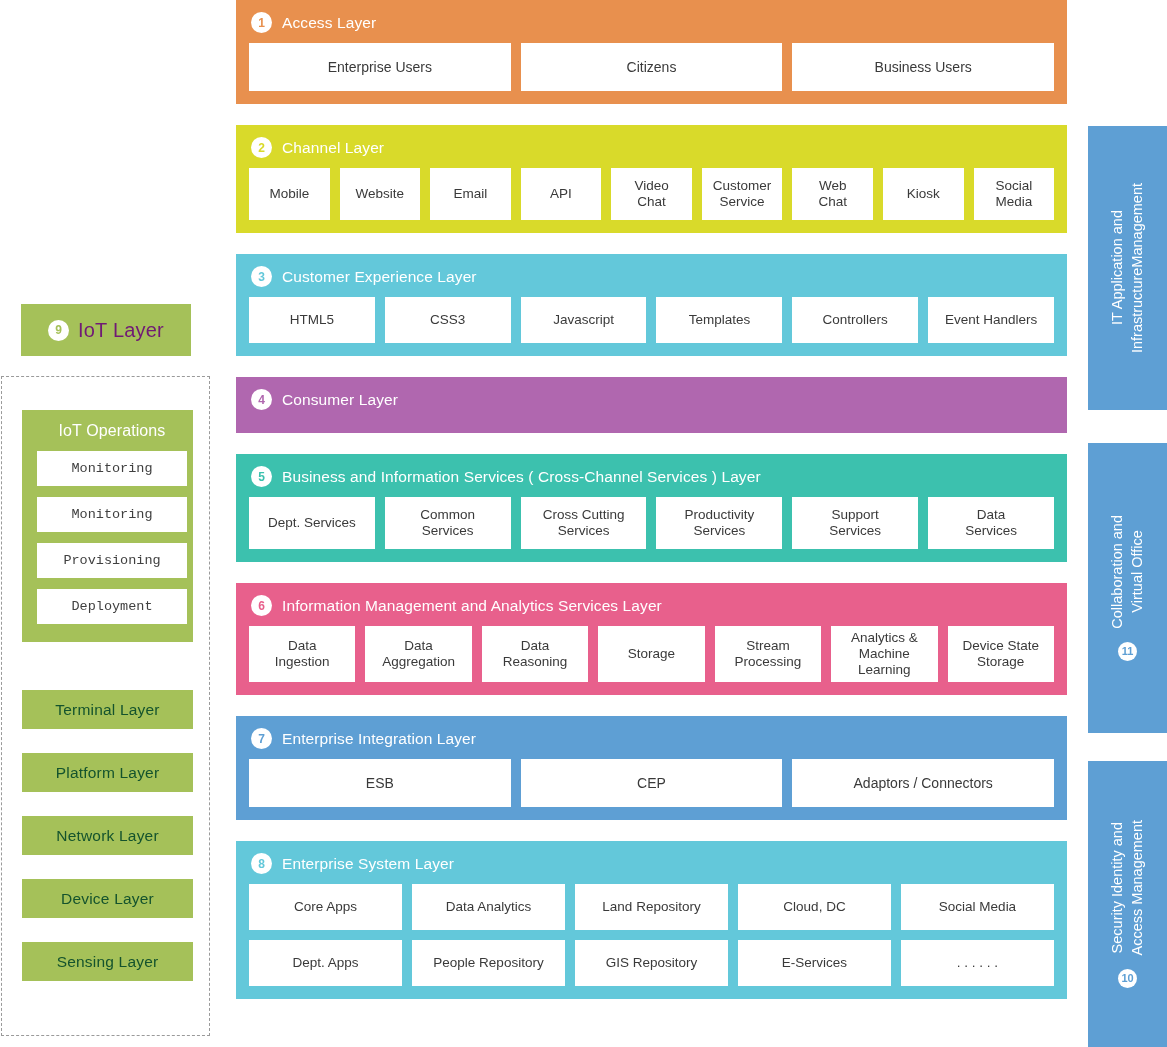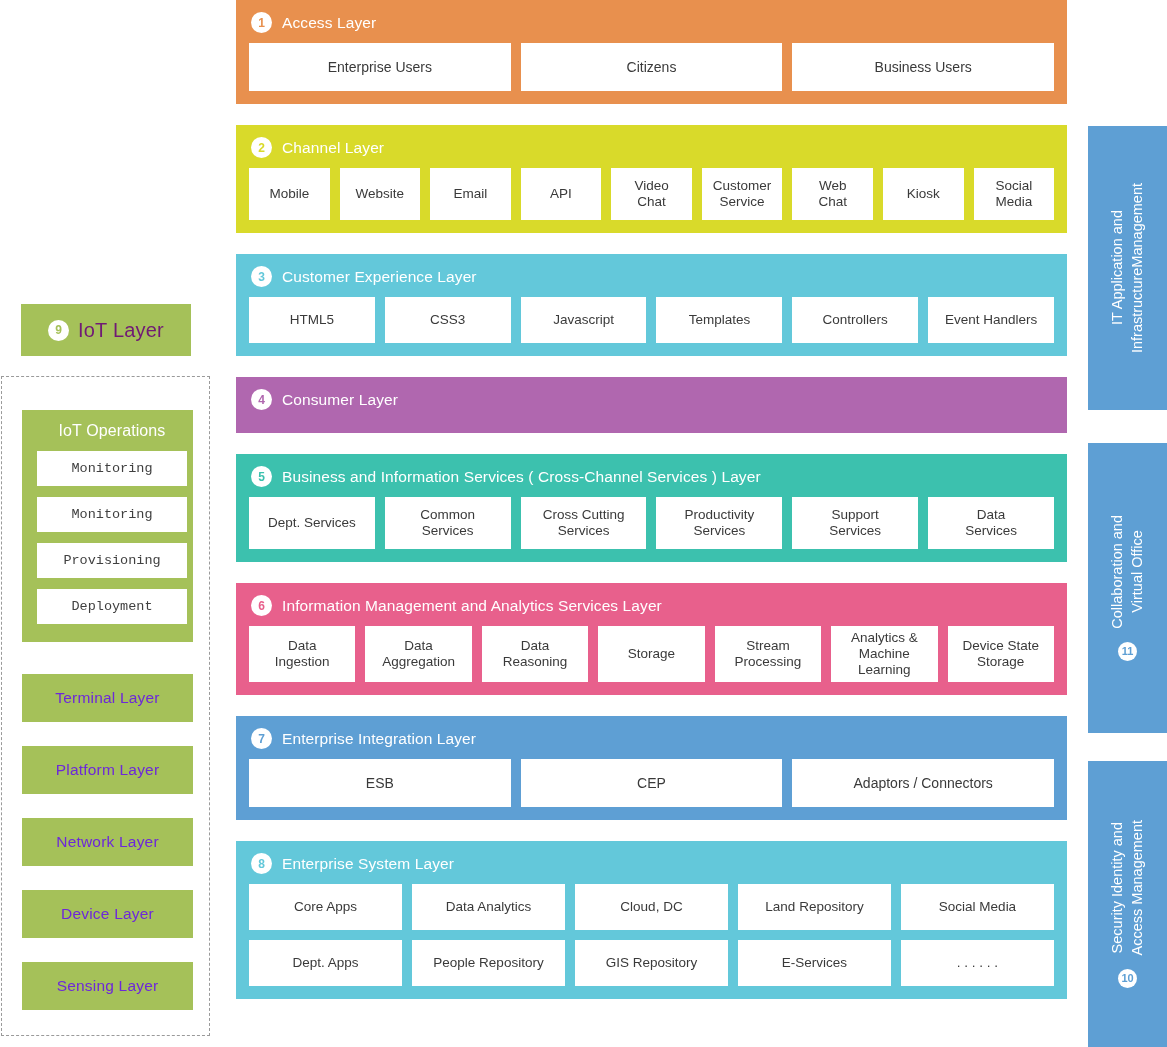--- a/index.html
+++ b/index.html
@@ -71,29 +71,30 @@
     font-family: Liberation Mono, monospace;
   }
   .iot-ops-item:last-child { margin-bottom: 13px; }
 
   .green-stack {
     position: absolute;
     left: 20px; top: 297px;
     width: 171px;
   }
   .green-band {
-    height: 48px;
+    height: 39px;
     background: #a5c159;
     margin-bottom: 24px;
     display: flex;
     align-items: center;
     justify-content: center;
-    color: #6d28d9;
+    color: #14532d;
     font-size: 15.5px;
     letter-spacing: .2px;
+    margin-top: 16px;
   }
   .green-band:last-child { margin-bottom: 0; }
 
   
   #center {
     position: absolute;
     left: 236px; top: 0;
     width: 831px;
   }
   .layer {
@@ -335,22 +336,22 @@
     </div>
 
     <div class="layer l8">
       <div class="layer-head">
         <span class="badge">8</span>
         <span class="layer-title">Enterprise System Layer</span>
       </div>
       <div class="cells">
         <div class="cell">Core Apps</div>
         <div class="cell">Data Analytics</div>
+        <div class="cell">Land Repository</div>
         <div class="cell">Cloud, DC</div>
-        <div class="cell">Land Repository</div>
         <div class="cell">Social Media</div>
       </div>
       <div class="cells row2">
         <div class="cell">Dept. Apps</div>
         <div class="cell">People Repository</div>
         <div class="cell">GIS Repository</div>
         <div class="cell">E-Services</div>
         <div class="cell">. . . . . .</div>
       </div>
     </div>

